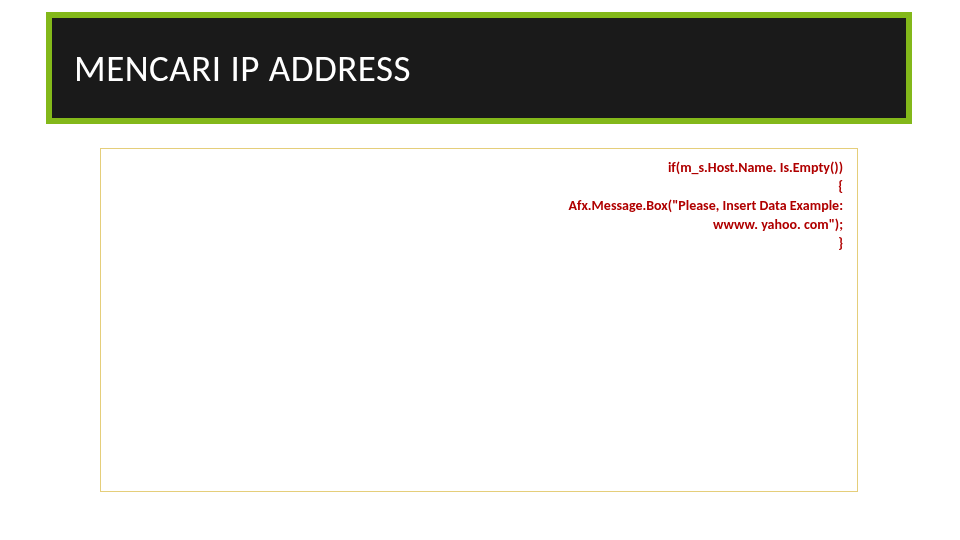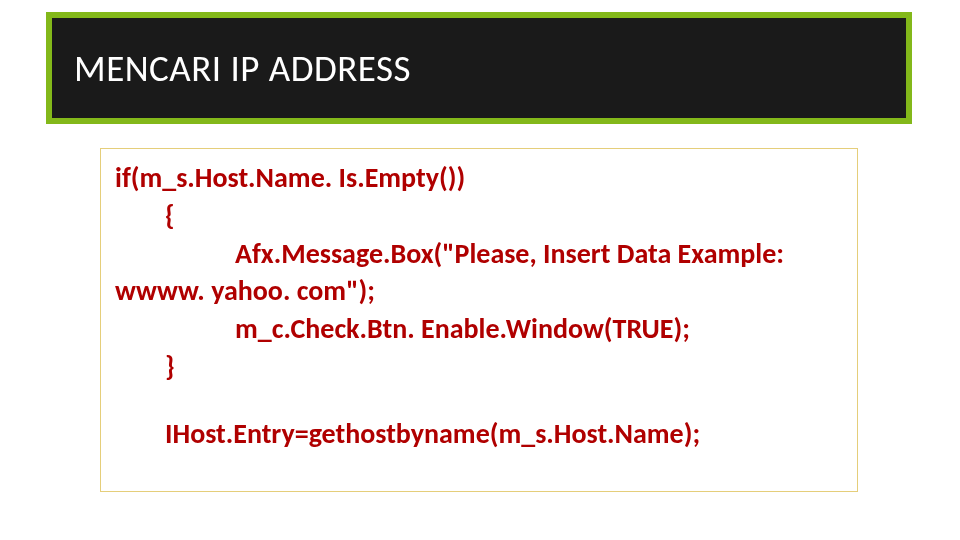--- a/index.html
+++ b/index.html
@@ -29,40 +29,39 @@
     top: 148px;
     left: 100px;
     width: 758px;
     height: 344px;
     background: #ffffff;
     border: 1px solid #e5ce7a;
     padding: 10px 14px 10px 14px;
   }
   .code-line {
     color: #b00000;
-    font-size: 28px;
+    font-size: 14px;
     font-weight: 600;
     line-height: 1.35;
     white-space: pre-wrap;
+    text-align: right;
   }
   .blank { height: 29px; }
   .ind1 { padding-left: 0; }
   .ind2 { padding-left: 50px; }
   .ind3 { padding-left: 120px; }
   .wrap { padding-left: 0; }
 </style>
 </head>
 <body>
 
 <div class="title-band">
   <div class="title-text">MENCARI IP ADDRESS</div>
 </div>
 
 <div class="code-box">
   <div class="code-line ind1">if(m_s.Host.Name. Is.Empty())</div>
   <div class="code-line ind2">{</div>
   <div class="code-line ind3">Afx.Message.Box("Please, Insert Data Example:</div>
   <div class="code-line wrap">wwww. yahoo. com");</div>
-  <div class="code-line ind3">m_c.Check.Btn. Enable.Window(TRUE);</div>
   <div class="code-line ind2">}</div>
   <div class="blank"></div>
-  <div class="code-line ind2">IHost.Entry=gethostbyname(m_s.Host.Name);</div>
 </div>
 
 </body></html>

